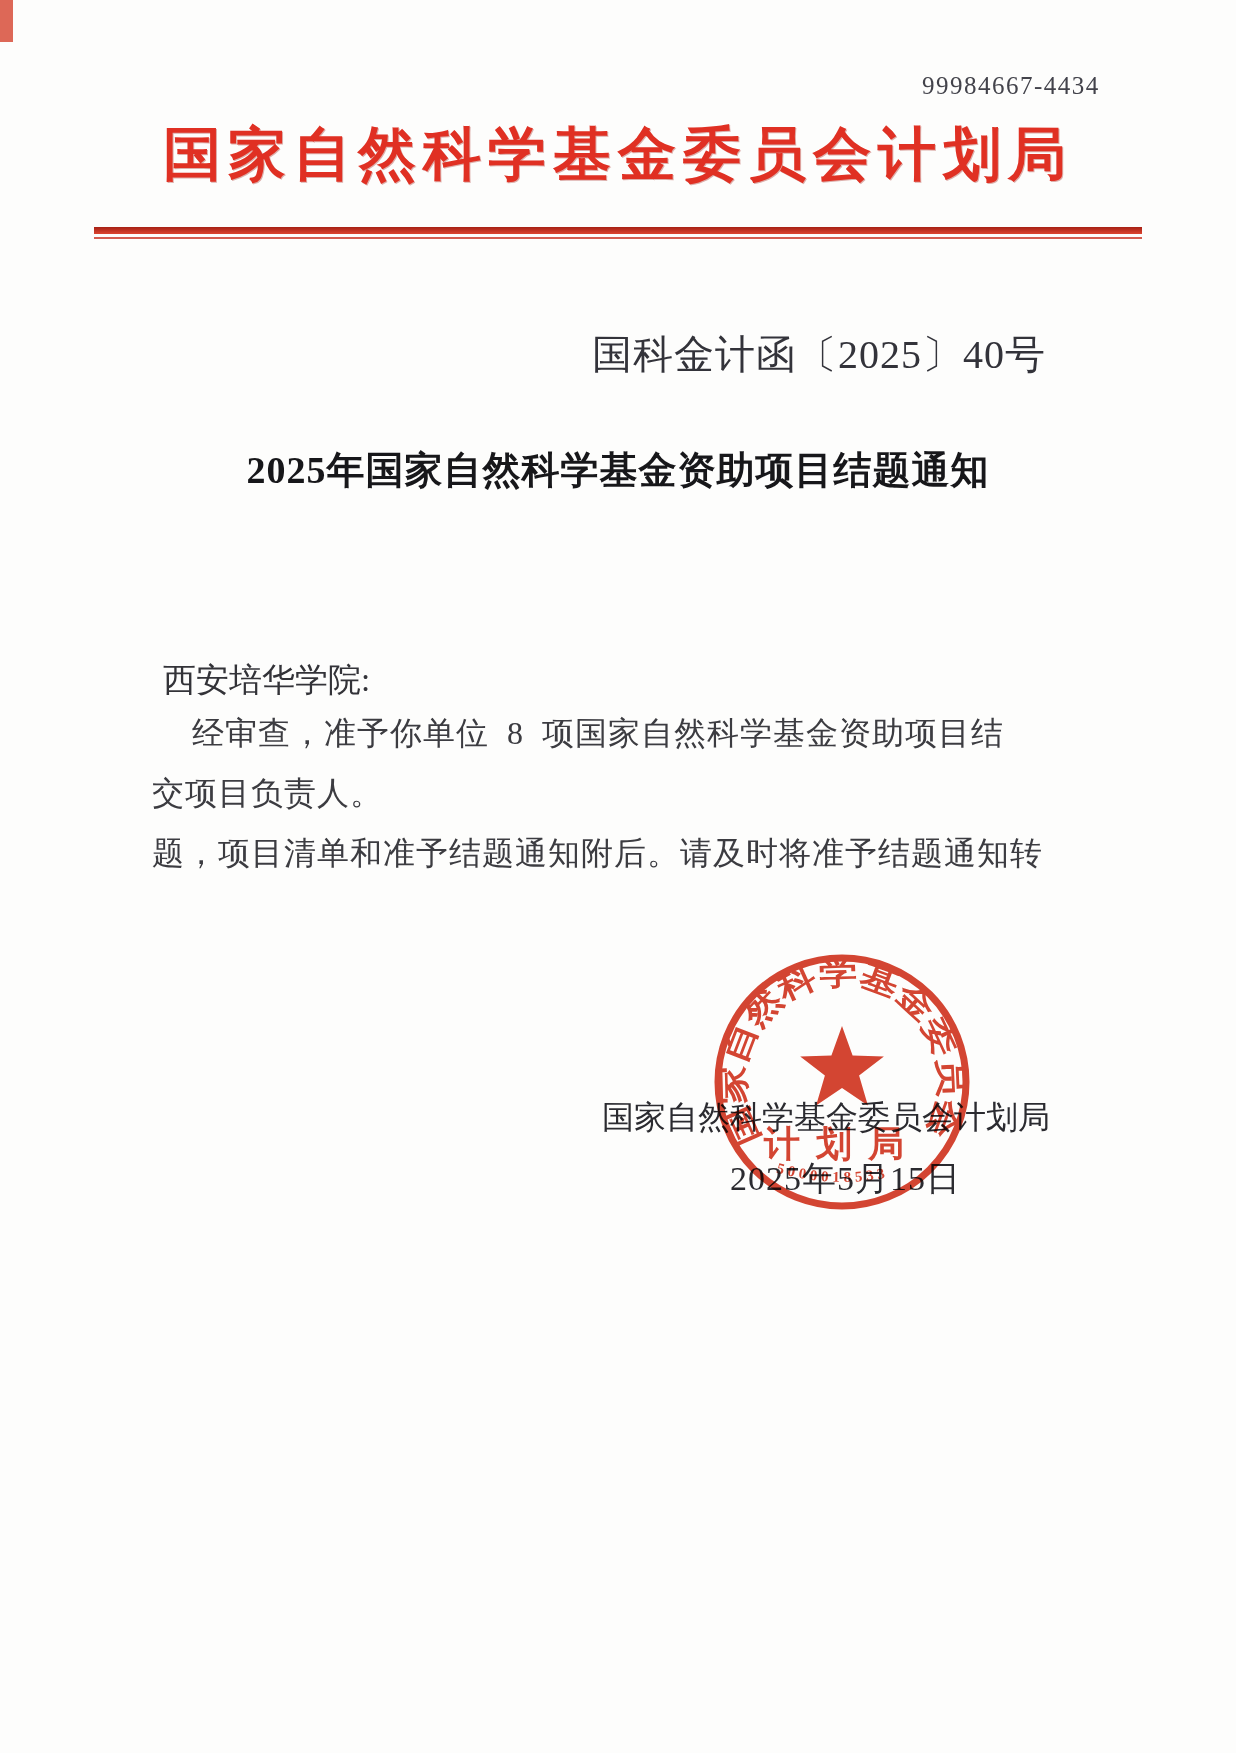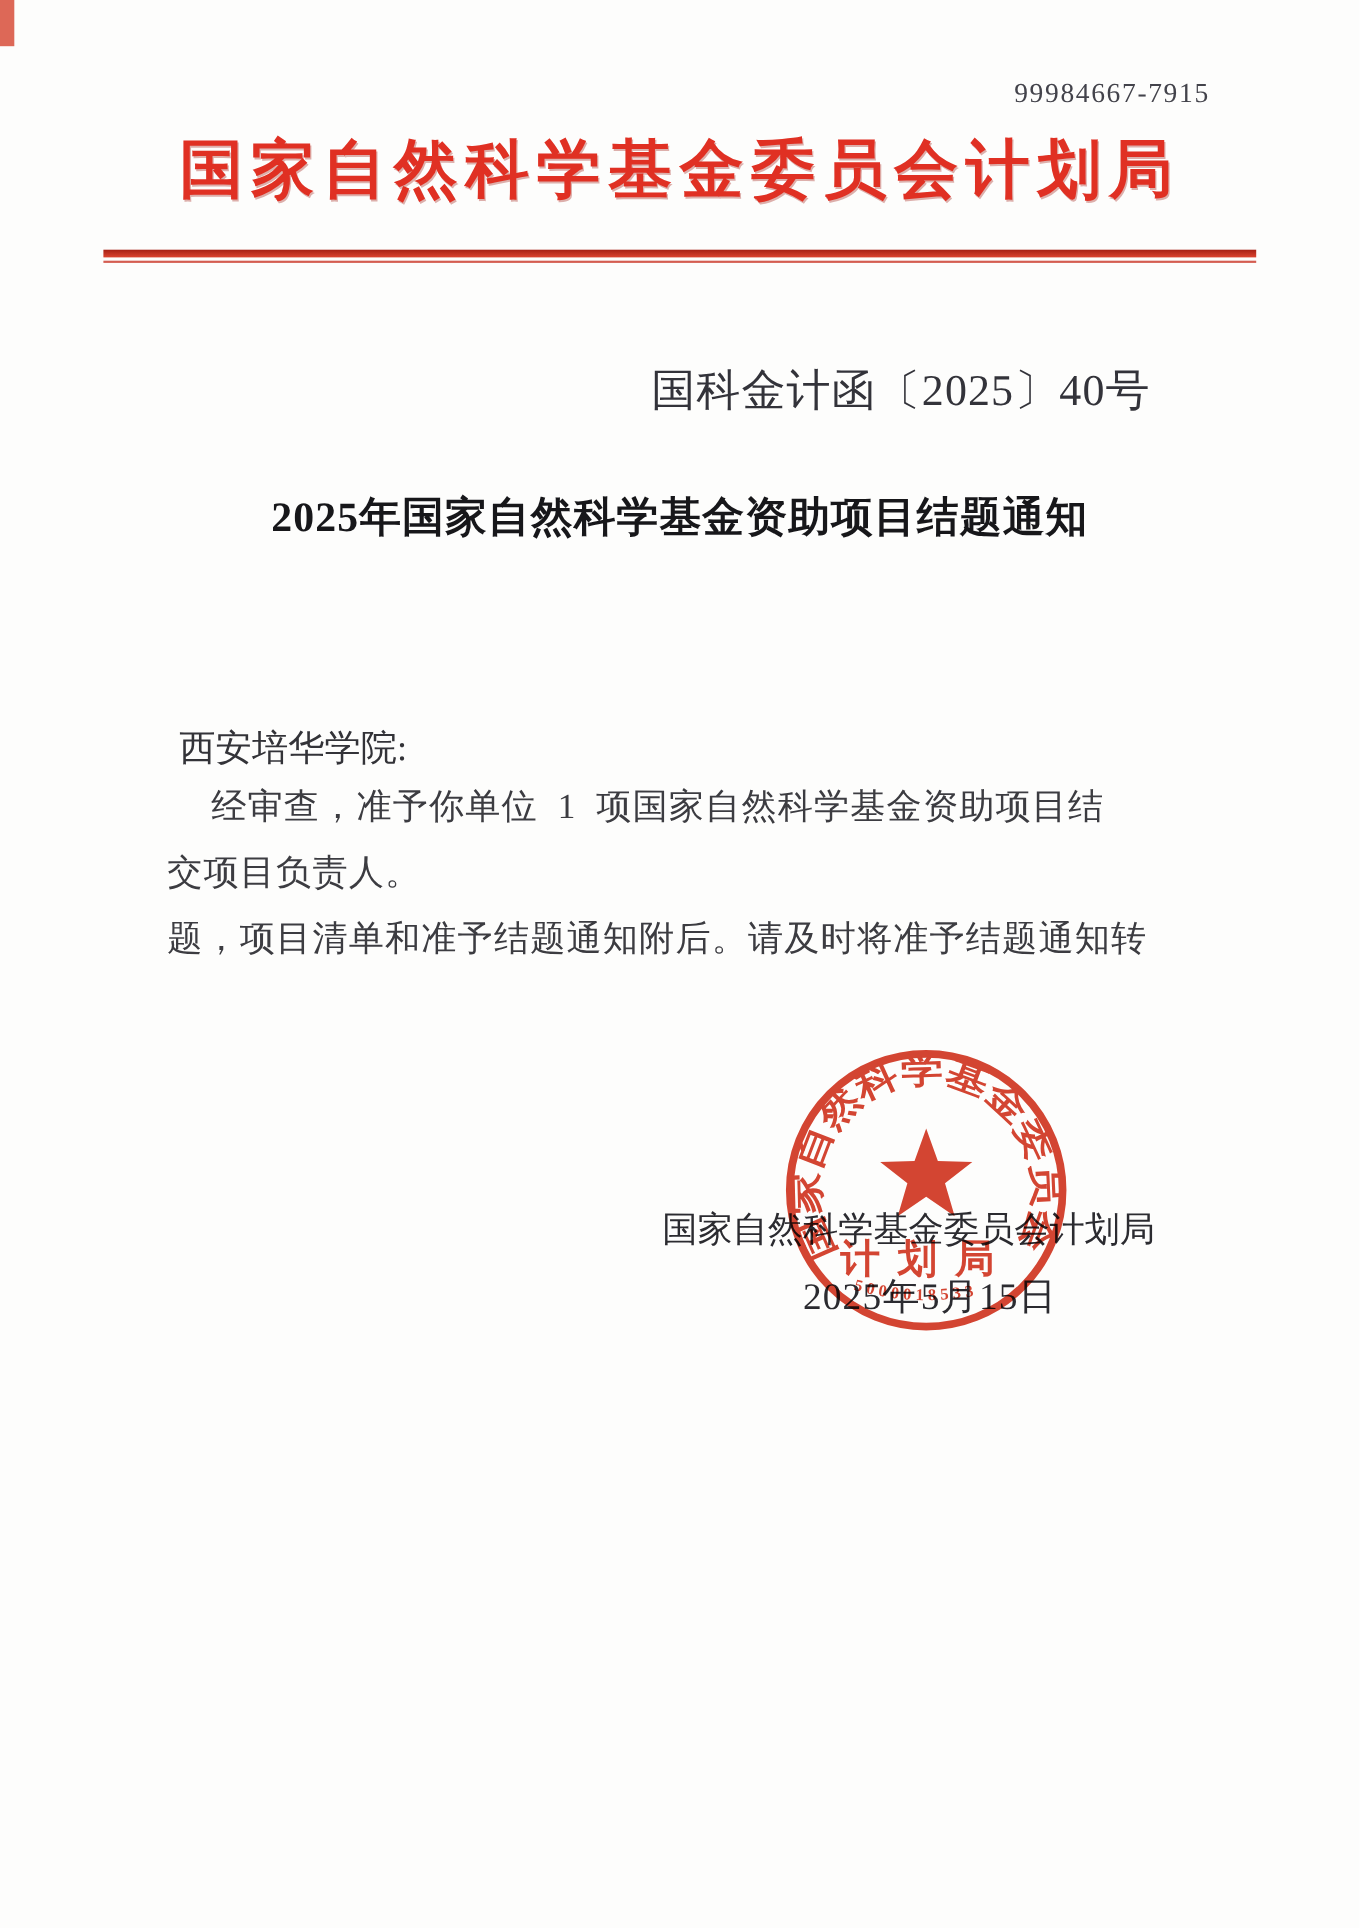--- a/index.html
+++ b/index.html
@@ -126,38 +126,38 @@
     font-weight: bold;
   }
 </style>
 </head>
 <body>
 
 <div class="page">
 
   <div class="corner-mark"></div>
 
-  <div class="serial">99984667-7915</div>
+  <div class="serial">99984667-4434</div>
 
   <div class="agency-header">国家自然科学基金委员会计划局</div>
 
   <div class="red-rule">
     <div class="thick"></div>
     <div class="gap"></div>
     <div class="thin"></div>
   </div>
 
   <div class="doc-number">国科金计函〔2025〕40号</div>
 
   <div class="notice-title">2025年国家自然科学基金资助项目结题通知</div>
 
   <div class="salutation">西安培华学院:</div>
 
   <div class="body-paragraph">
-    <div class="body-line indent">经审查，准予你单位  1  项国家自然科学基金资助项目结</div>
+    <div class="body-line indent">经审查，准予你单位  8  项国家自然科学基金资助项目结</div>
     <div class="body-line">交项目负责人。</div>
     <div class="body-line">题，项目清单和准予结题通知附后。请及时将准予结题通知转</div>
   </div>
 
   <div class="signature-org">国家自然科学基金委员会计划局</div>
 
   <div class="signature-date">2025年5月15日</div>
 
   <svg class="seal" viewBox="0 0 280 280" aria-hidden="true">
     <defs>

